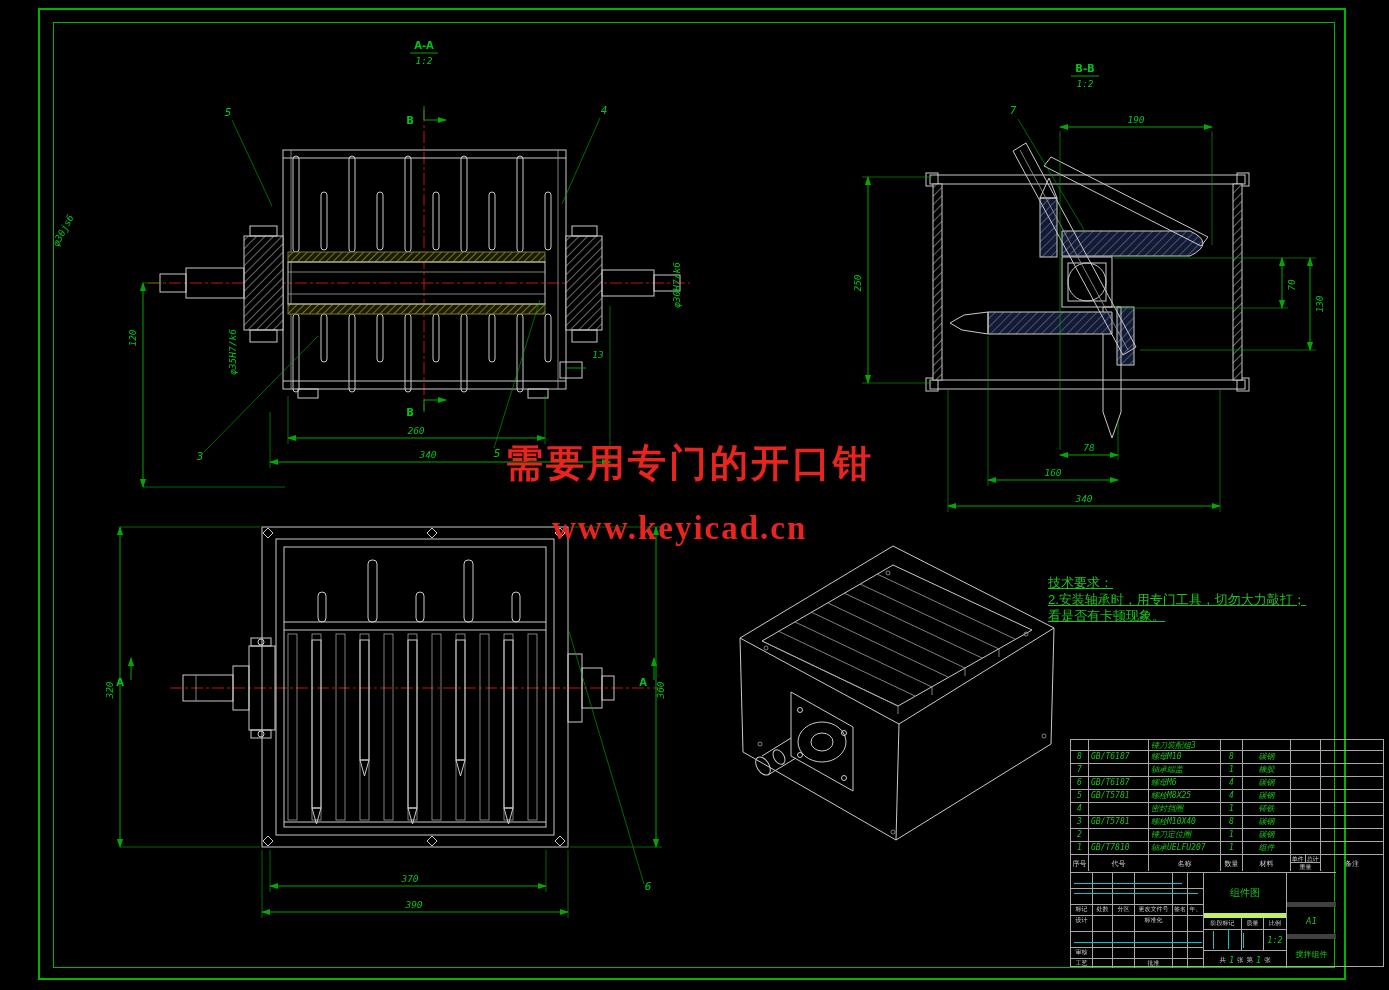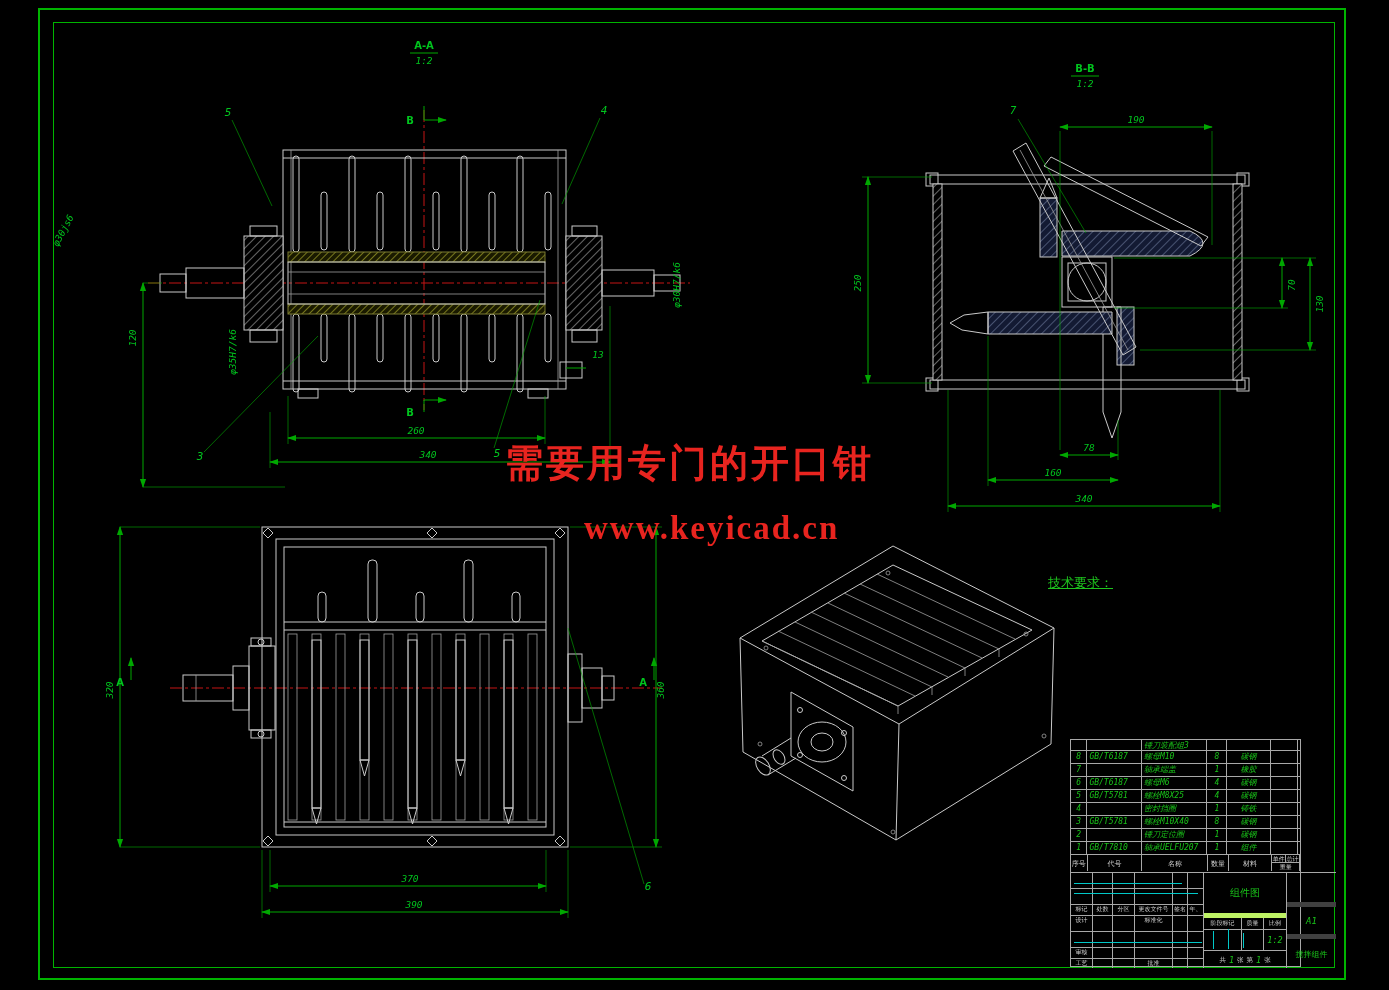--- a/index.html
+++ b/index.html
@@ -14,25 +14,25 @@
   .w2{stroke:#9f9f9f;fill:none;stroke-width:0.8;}
   .dim{stroke:#00a800;stroke-width:1;fill:none;}
   .ext{stroke:#00a800;stroke-width:0.7;fill:none;opacity:0.9;}
   .red{stroke:#c41414;stroke-width:1;fill:none;stroke-dasharray:12 3 3 3;}
   .gtxt{fill:#00c41e;font:italic 9.5px "DejaVu Sans Mono",monospace;}
   .btxt{fill:#00c41e;font:italic 11px "DejaVu Sans Mono",monospace;}
   .stxt{fill:#00c41e;font:bold 10px "DejaVu Sans",sans-serif;}
   .watermark1{position:absolute;left:505px;top:438px;color:#e8241f;
       font:bold 38px "Liberation Serif",serif;letter-spacing:3px;white-space:nowrap;}
   .watermark2{position:absolute;left:552px;top:510px;color:#e8241f;
-      font:bold 33px "Liberation Serif",serif;letter-spacing:2px;white-space:nowrap;margin-left:32px;}
+      font:bold 33px "Liberation Serif",serif;letter-spacing:2px;white-space:nowrap;}
   .techreq{position:absolute;left:1048px;top:575px;width:335px;color:#1ec41e;
       font:13px "Liberation Sans",sans-serif;line-height:16.5px;text-decoration:underline;}
   
-  .tb{position:absolute;left:1070px;top:739px;width:231px;height:228px;
+  .tb{position:absolute;left:1070px;top:739px;width:314px;height:228px;
       border:1px solid #a8a8a8;box-sizing:border-box;color:#19c419;}
   .tb *{box-sizing:border-box;}
   .bomrow{display:flex;height:13px;border-top:1px solid #a8a8a8;overflow:hidden;}
   .bomrow.partial{height:10px;border-top:none;align-items:flex-end;}
   .bomrow.hdr{height:17px;border-top:1px solid #a8a8a8;color:#cfcfcf;}
   .bc{border-right:1px solid #a8a8a8;height:100%;font:italic 8px "DejaVu Sans Mono",monospace;
       line-height:12px;padding-left:2px;overflow:hidden;white-space:nowrap;}
   .bc.ctr{text-align:center;padding-left:0;}
   .c-no{width:18px}.c-code{width:60px}.c-name{width:72px}.c-qty{width:22px}
   .c-mat{width:48px}.c-w{width:30px;padding:0}.c-note{flex:1;border-right:none}
@@ -371,20 +371,22 @@
       <circle class="w2" cx="760" cy="744" r="2"></circle>
       <circle class="w2" cx="893" cy="832" r="2"></circle>
     </g>
   </svg>
 
   <div class="watermark1">需要用专门的开口钳</div>
   <div class="watermark2">www.keyicad.cn</div>
 
   <div class="techreq">
     <div>技术要求：</div>
+    <div>2.安装轴承时，用专门工具，切勿大力敲打；</div>
+    <div>看是否有卡顿现象。</div>
   </div>
 
   <div class="tb">
 
     <div class="bomrow partial">
       <div class="bc c-no ctr"></div>
       <div class="bc c-code"></div>
       <div class="bc c-name">锤刀装配组3</div>
       <div class="bc c-qty ctr"></div>
       <div class="bc c-mat ctr"></div>

